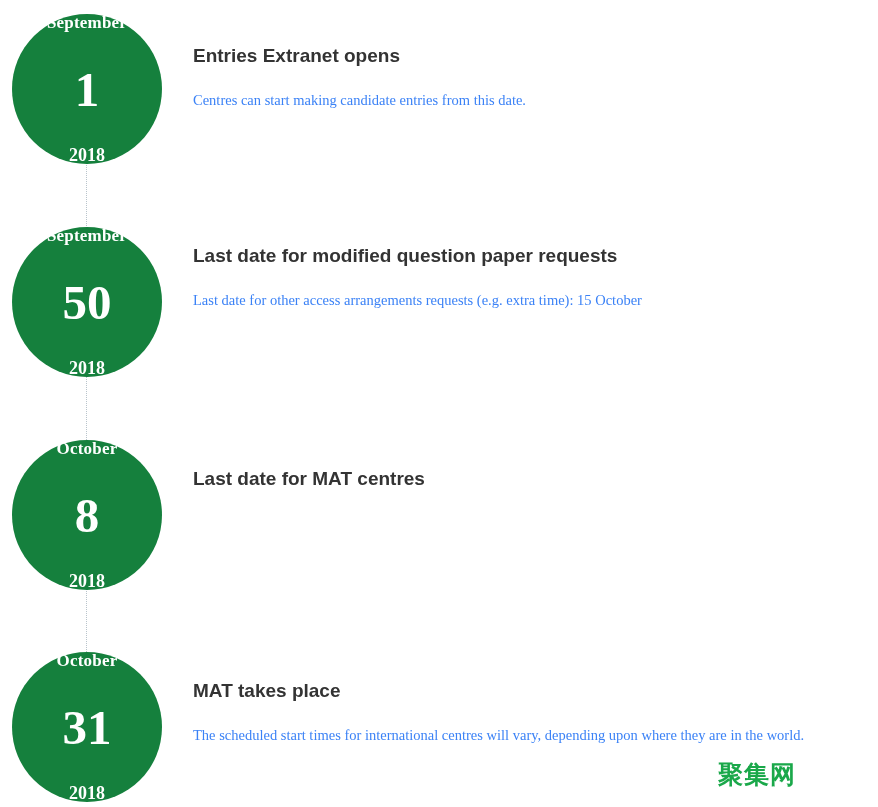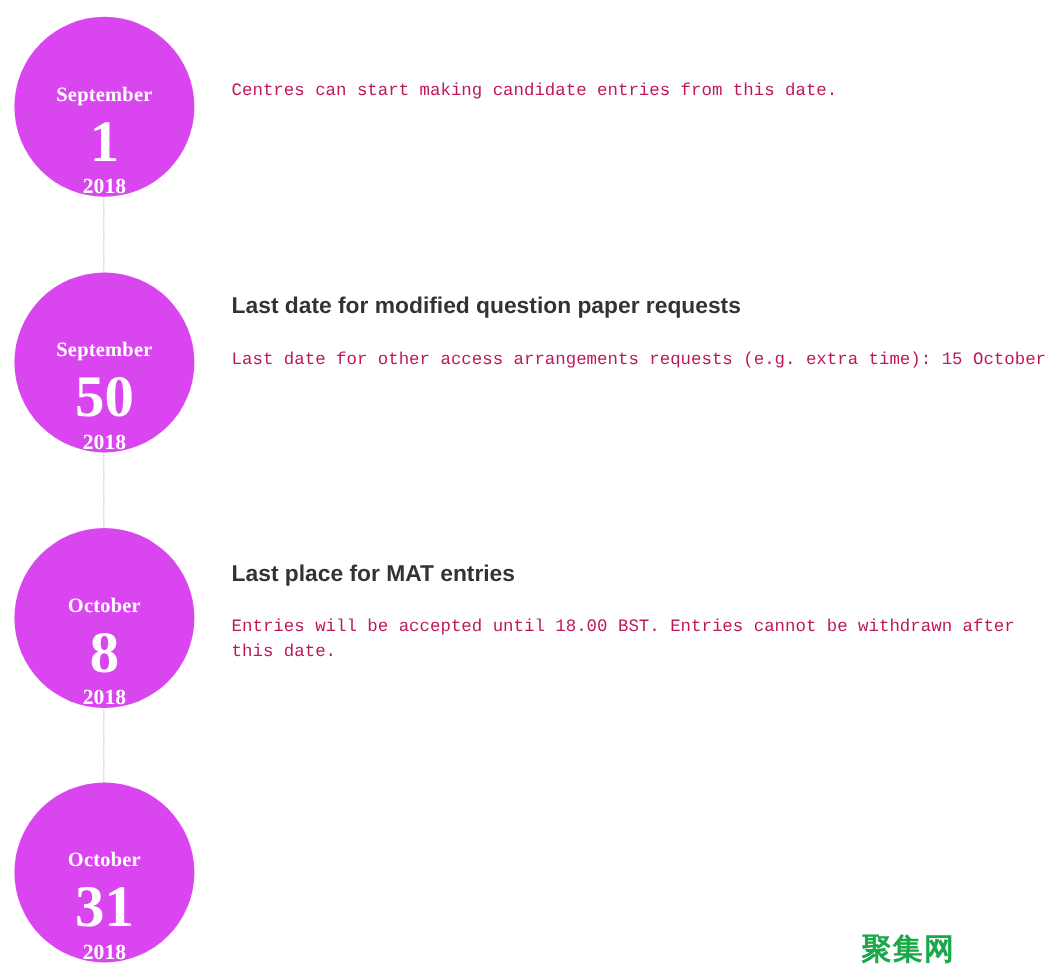--- a/index.html
+++ b/index.html
@@ -38,28 +38,28 @@
     width: 878px;
     z-index: 1;
   }
 
   .badge {
     position: absolute;
     left: 12px;
     width: 150px;
     height: 150px;
     border-radius: 50%;
-    background: #d946ef;
+    background: #15803d;
     color: #ffffff;
     text-align: center;
     box-sizing: border-box;
     display: flex;
     flex-direction: column;
     align-items: center;
-    justify-content: flex-end;
+    justify-content: space-between;
     font-family: "Liberation Serif", serif;
   }
   .badge .month {
     font-size: 17px;
     font-weight: bold;
     line-height: 1;
     letter-spacing: .2px;
     margin-bottom: 4px;
   }
   .badge .day {
@@ -83,23 +83,23 @@
     margin: 0;
     font-size: 19px;
     font-weight: bold;
     color: #333333;
     line-height: 1.25;
     font-family: "Liberation Sans", sans-serif;
   }
   .content p {
     margin: 22px 0 0 0;
     font-size: 14.5px;
-    color: #be185d;
+    color: #3b82f6;
     line-height: 1.45;
-    font-family: Liberation Mono, monospace;
+    font-family: Liberation Serif, serif;
   }
 
   
   #event-0 { top: 14px; }
   #event-0 .badge { top: 0px; }
   #event-0 .content { top: 30px; }
 
   #event-1 { top: 227px; }
   #event-1 .badge { top: 0px; }
   #event-1 .content { top: 17px; }
@@ -108,21 +108,21 @@
   #event-2 .badge { top: 0px; }
   #event-2 .content { top: 27px; }
 
   #event-3 { top: 652px; }
   #event-3 .badge { top: 0px; }
   #event-3 .content { top: 27px; }
 
   .watermark {
     position: absolute;
     right: 82px;
-    bottom: 0;
+    bottom: 16px;
     font-size: 25px;
     font-weight: bold;
     color: #1aa84a;
     font-family: "DejaVu Sans", sans-serif;
     letter-spacing: 1px;
     z-index: 3;
   }
 </style>
 </head>
 <body>
@@ -131,20 +131,21 @@
 
   <div class="connector"></div>
 
   <div class="event" id="event-0">
     <div class="badge">
       <div class="month">September</div>
       <div class="day">1</div>
       <div class="year">2018</div>
     </div>
     <div class="content">
+      <h3>Entries Extranet opens</h3>
       <p>Centres can start making candidate entries from this date.</p>
     </div>
   </div>
 
   <div class="event" id="event-1">
     <div class="badge">
       <div class="month">September</div>
       <div class="day">50</div>
       <div class="year">2018</div>
     </div>
@@ -154,30 +155,31 @@
     </div>
   </div>
 
   <div class="event" id="event-2">
     <div class="badge">
       <div class="month">October</div>
       <div class="day">8</div>
       <div class="year">2018</div>
     </div>
     <div class="content">
-      <h3>Last place for MAT entries</h3>
-      <p>Entries will be accepted until 18.00 BST. Entries cannot be withdrawn after this date.</p>
+      <h3>Last date for MAT centres</h3>
     </div>
   </div>
 
   <div class="event" id="event-3">
     <div class="badge">
       <div class="month">October</div>
       <div class="day">31</div>
       <div class="year">2018</div>
     </div>
     <div class="content">
+      <h3>MAT takes place</h3>
+      <p>The scheduled start times for international centres will vary, depending upon where they are in the world.</p>
     </div>
   </div>
 
   <div class="watermark">聚集网</div>
 
 </div>
 
 </body></html>

